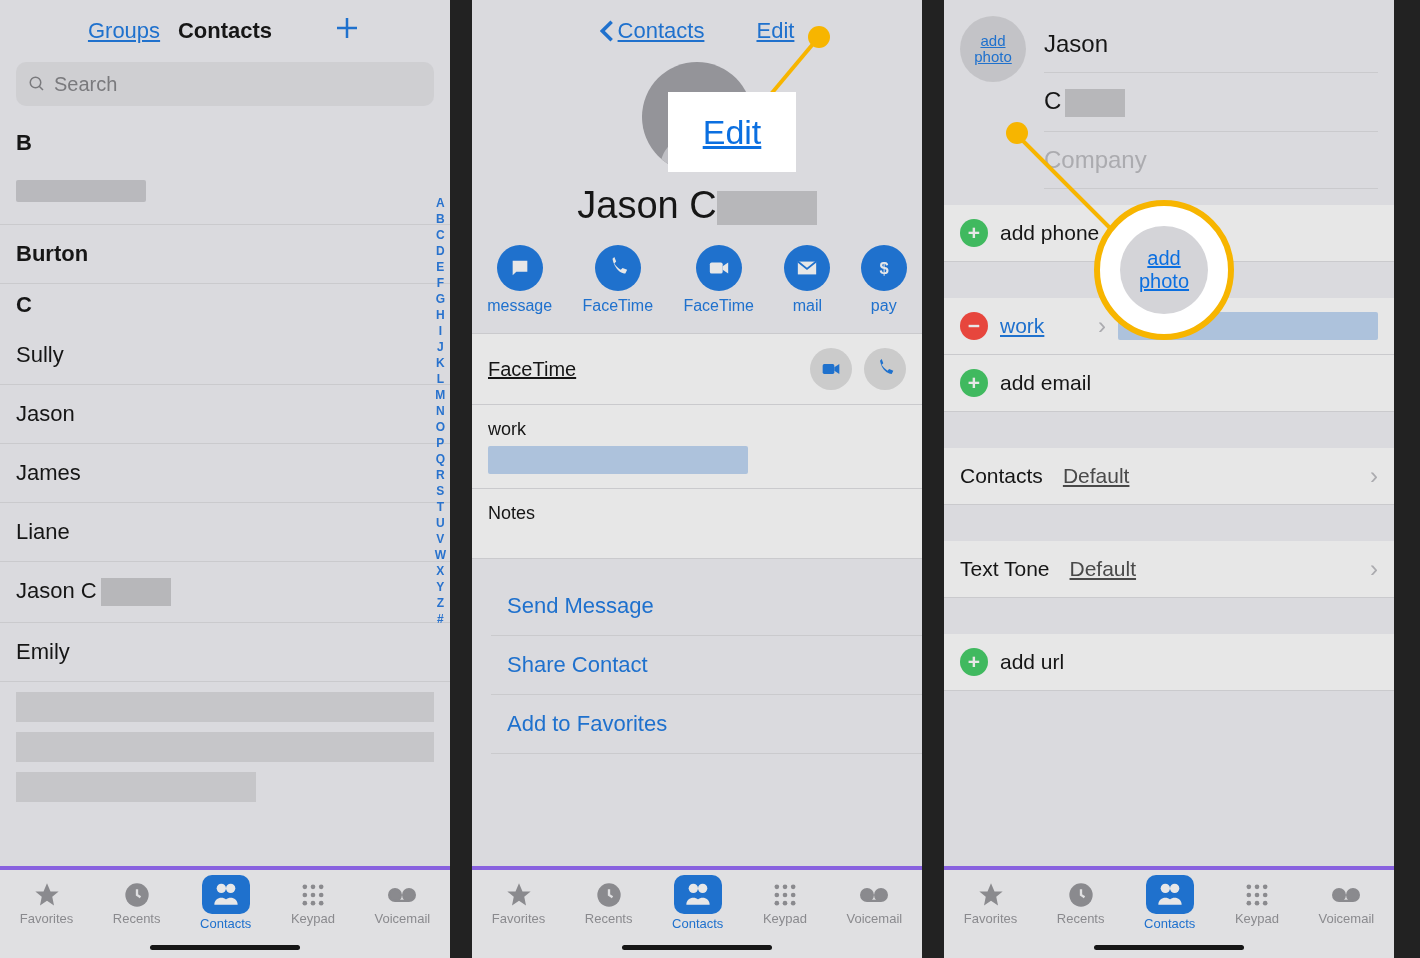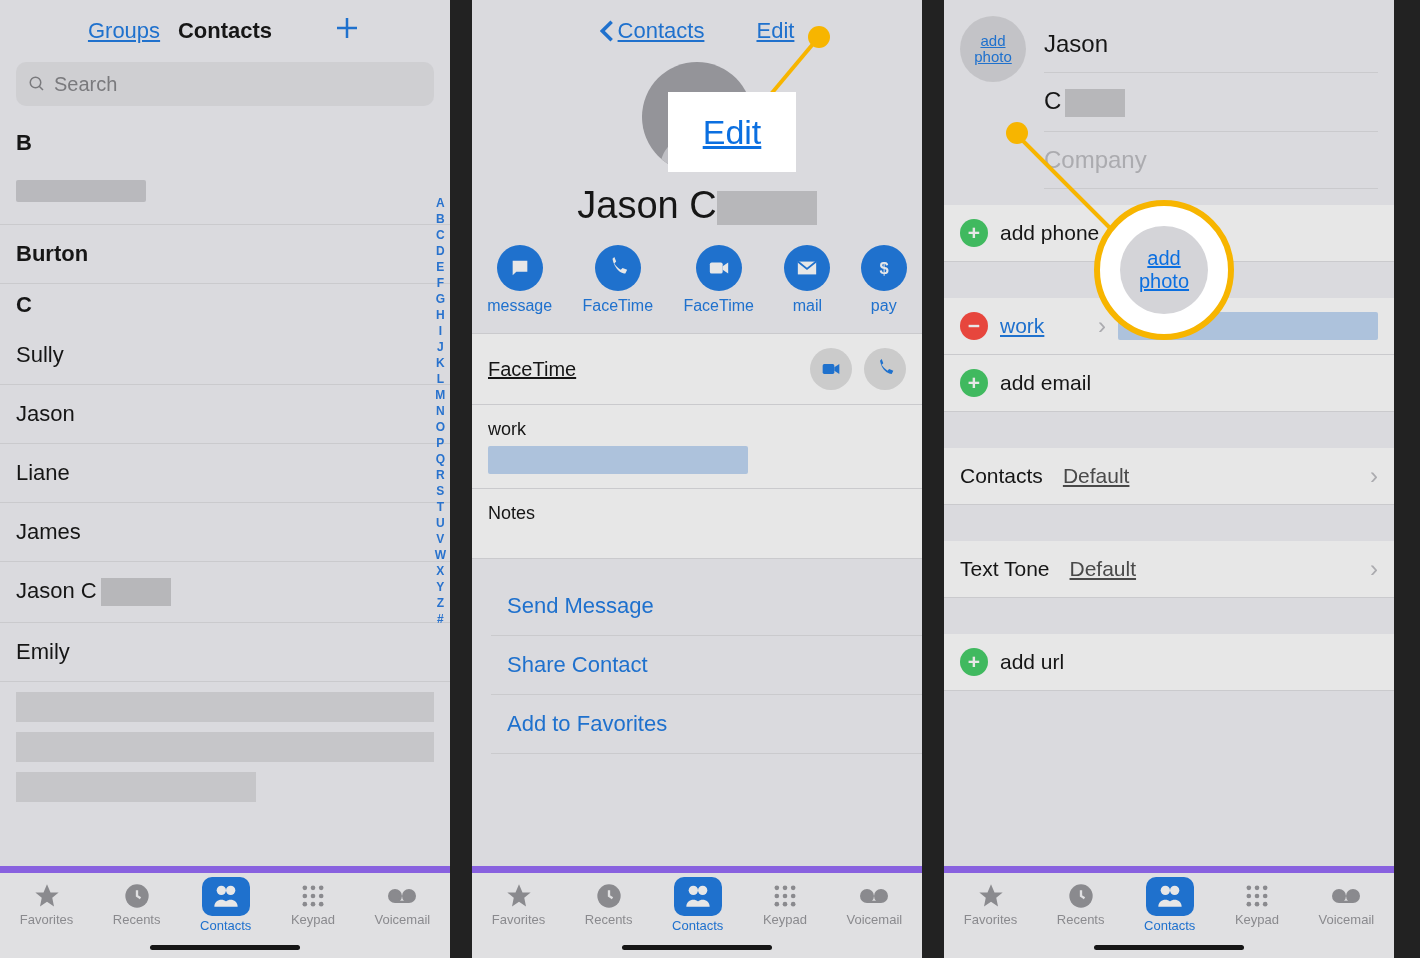--- a/index.html
+++ b/index.html
@@ -22,21 +22,21 @@
   
   .sec-letter { font-size:22px; font-weight:700; padding:8px 16px; background:#efeff4; color:#000; }
   .row { font-size:22px; padding:16px; border-bottom:1px solid #dcdce0; background:#efeff4; color:#000; }
   .row.bold { font-weight:700; }
   .blur-block { display:inline-block; width:130px; height:22px; background:#c7c7cc; border-radius:2px; }
   .blur-line { margin:10px 16px; height:30px; background:#d7d7db; display:flex; gap:8px;}
   .alpha-index { position:absolute; right:4px; top:195px; display:flex; flex-direction:column; font-size:12px; font-weight:700; color:#1771e0; text-align:center; }
   .alpha-index span { line-height:16px; }
 
   
-  .tabbar { position:absolute; bottom:0; left:0; right:0; height:92px; background:#f7f7f9; border-top:7px solid #8b5cf6; display:flex; justify-content:space-around; align-items:center; padding-bottom:22px; }
+  .tabbar { position:absolute; bottom:0; left:0; right:0; height:92px; background:#f7f7f9; border-top:4px solid #8b5cf6; display:flex; justify-content:space-around; align-items:center; padding-bottom:22px; }
   .tab { display:flex; flex-direction:column; align-items:center; font-size:13px; color:#8e8e93; gap:2px; }
   .tab.active { color:#0b6fe0; }
   .tab.active .iconwrap { background:#0b6fe0; border-radius:10px; padding:4px 10px; }
   .tab svg { width:28px; height:28px; fill:#8e8e93; }
   .tab.active svg { fill:#fff; }
   .home-ind { position:absolute; bottom:8px; left:50%; transform:translateX(-50%); width:150px; height:5px; background:#000; border-radius:3px; }
 
   
   .avatar-big { width:110px; height:110px; background:#9a9aa0; border-radius:50%; margin:0 auto; display:flex; align-items:flex-end; justify-content:center; overflow:hidden; }
   .avatar-big svg { width:90px; height:90px; fill:#cfcfd5; }
@@ -101,22 +101,22 @@
       </svg>
     <span>Search</span>
   </div>
 
   <div class="sec-letter">B</div>
   <div class="row"><span class="blur-block"></span></div>
   <div class="row bold">Burton</div>
   <div class="sec-letter">C</div>
   <div class="row">Sully</div>
   <div class="row">Jason</div>
+  <div class="row">James</div>
   <div class="row">Liane</div>
-  <div class="row">James</div>
   <div class="row"><span>Jason C</span><span class="redact-inline" style="width:70px;height:28px;margin-left:4px;"></span></div>
   <div class="row">Emily</div>
   <div class="blur-line"></div>
   <div class="blur-line"></div>
   <div class="blur-line" style="width:240px;"></div>
 
   <div class="alpha-index">
     <span>A</span>
       <span>B</span>
       <span>C</span>

